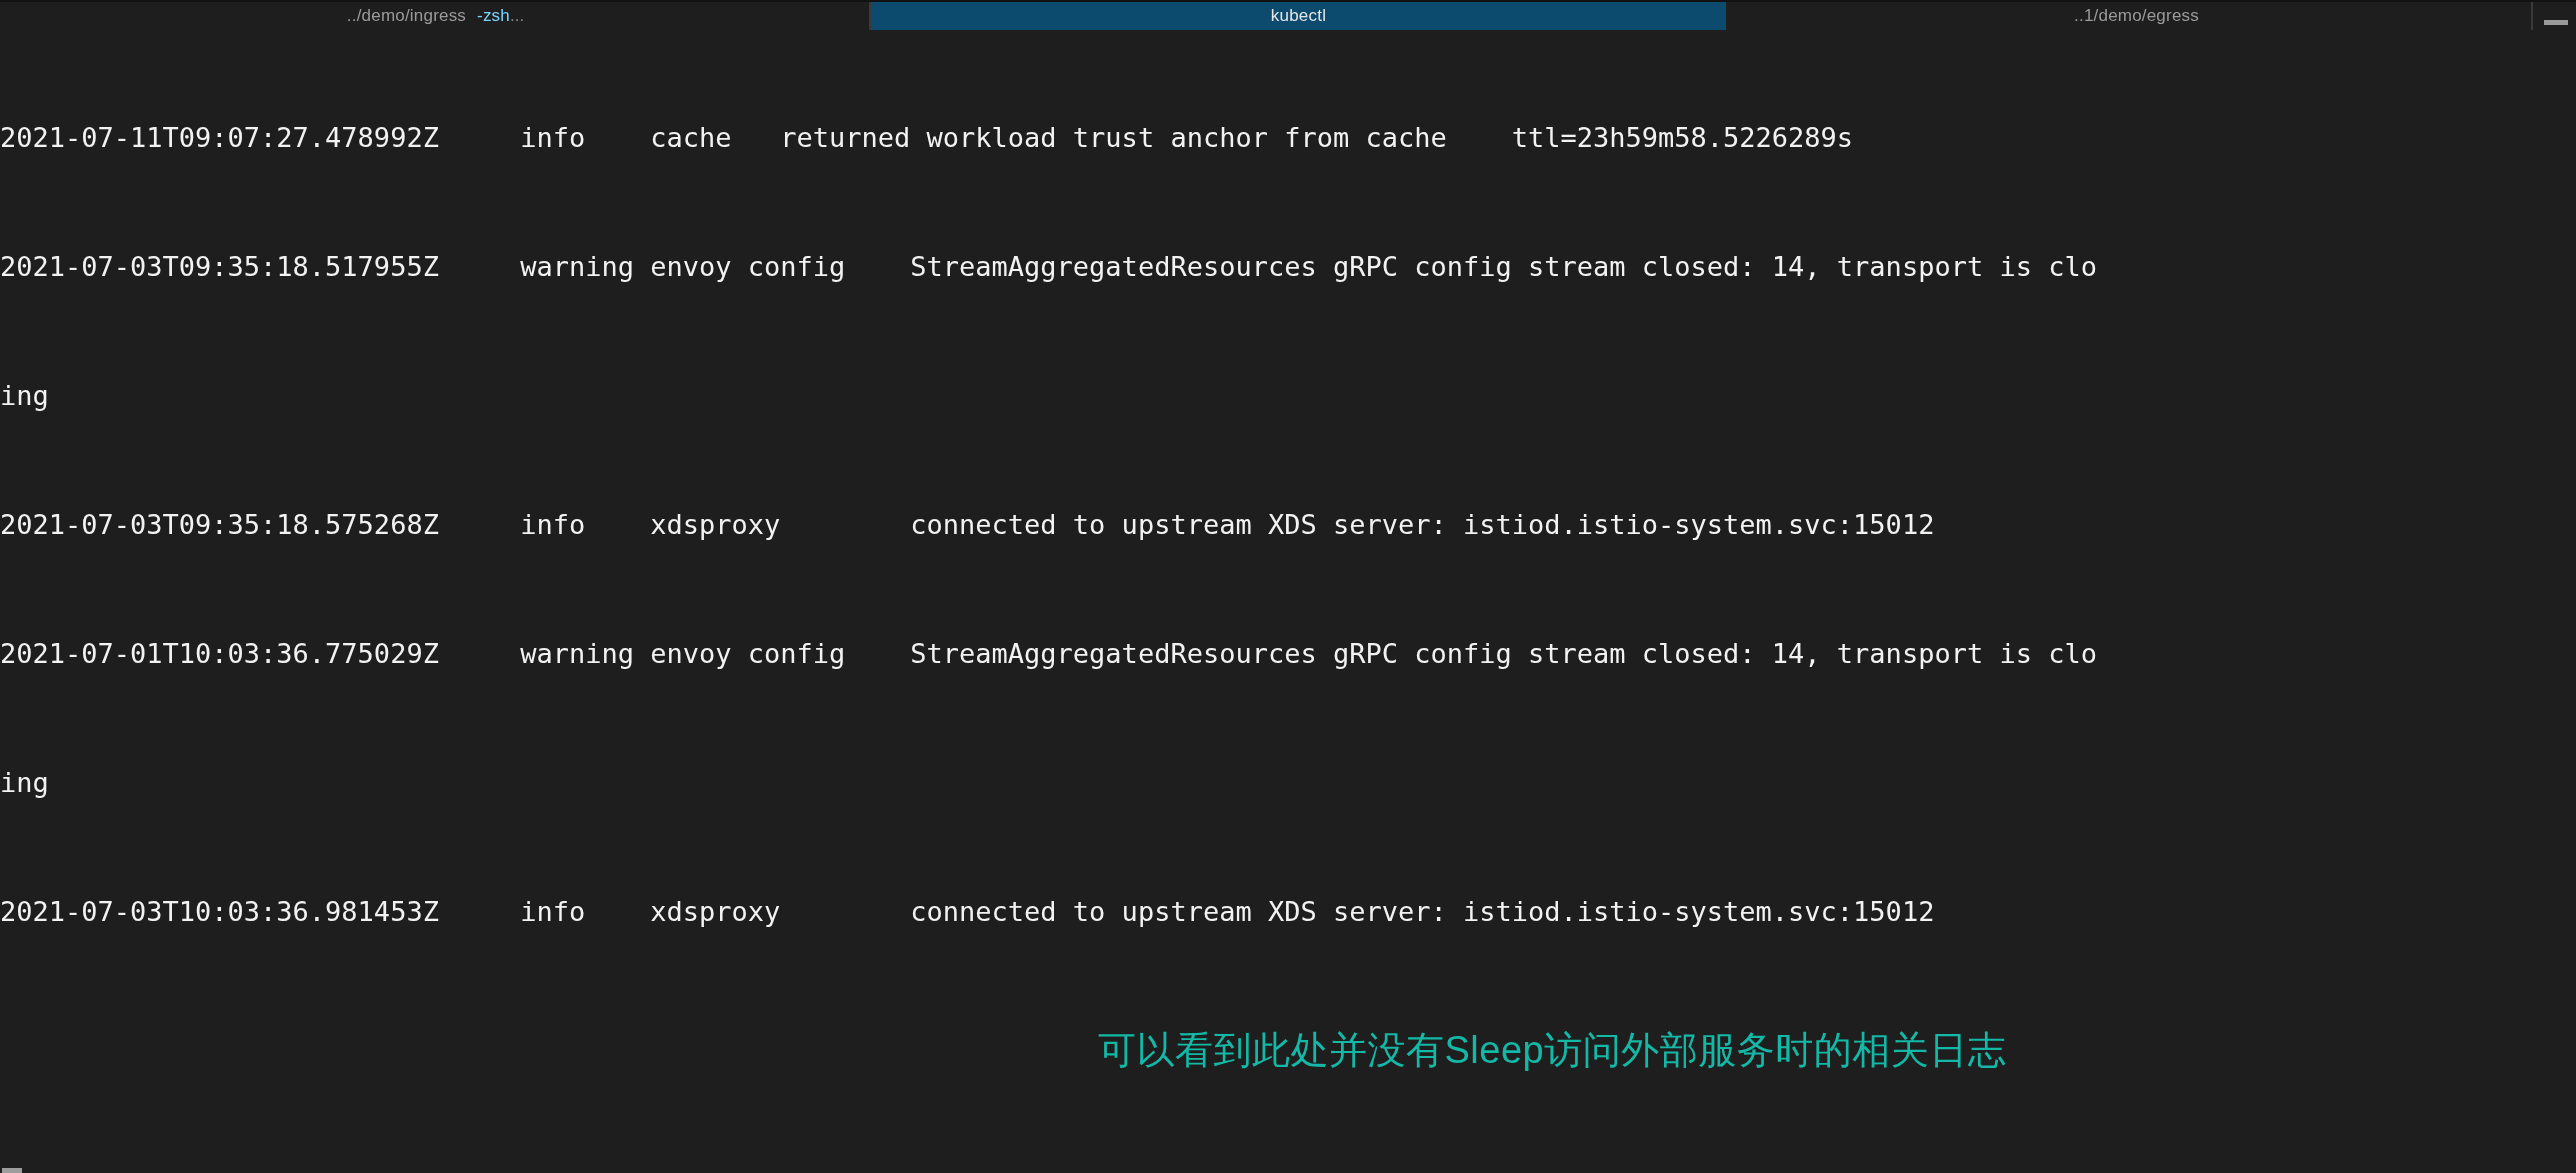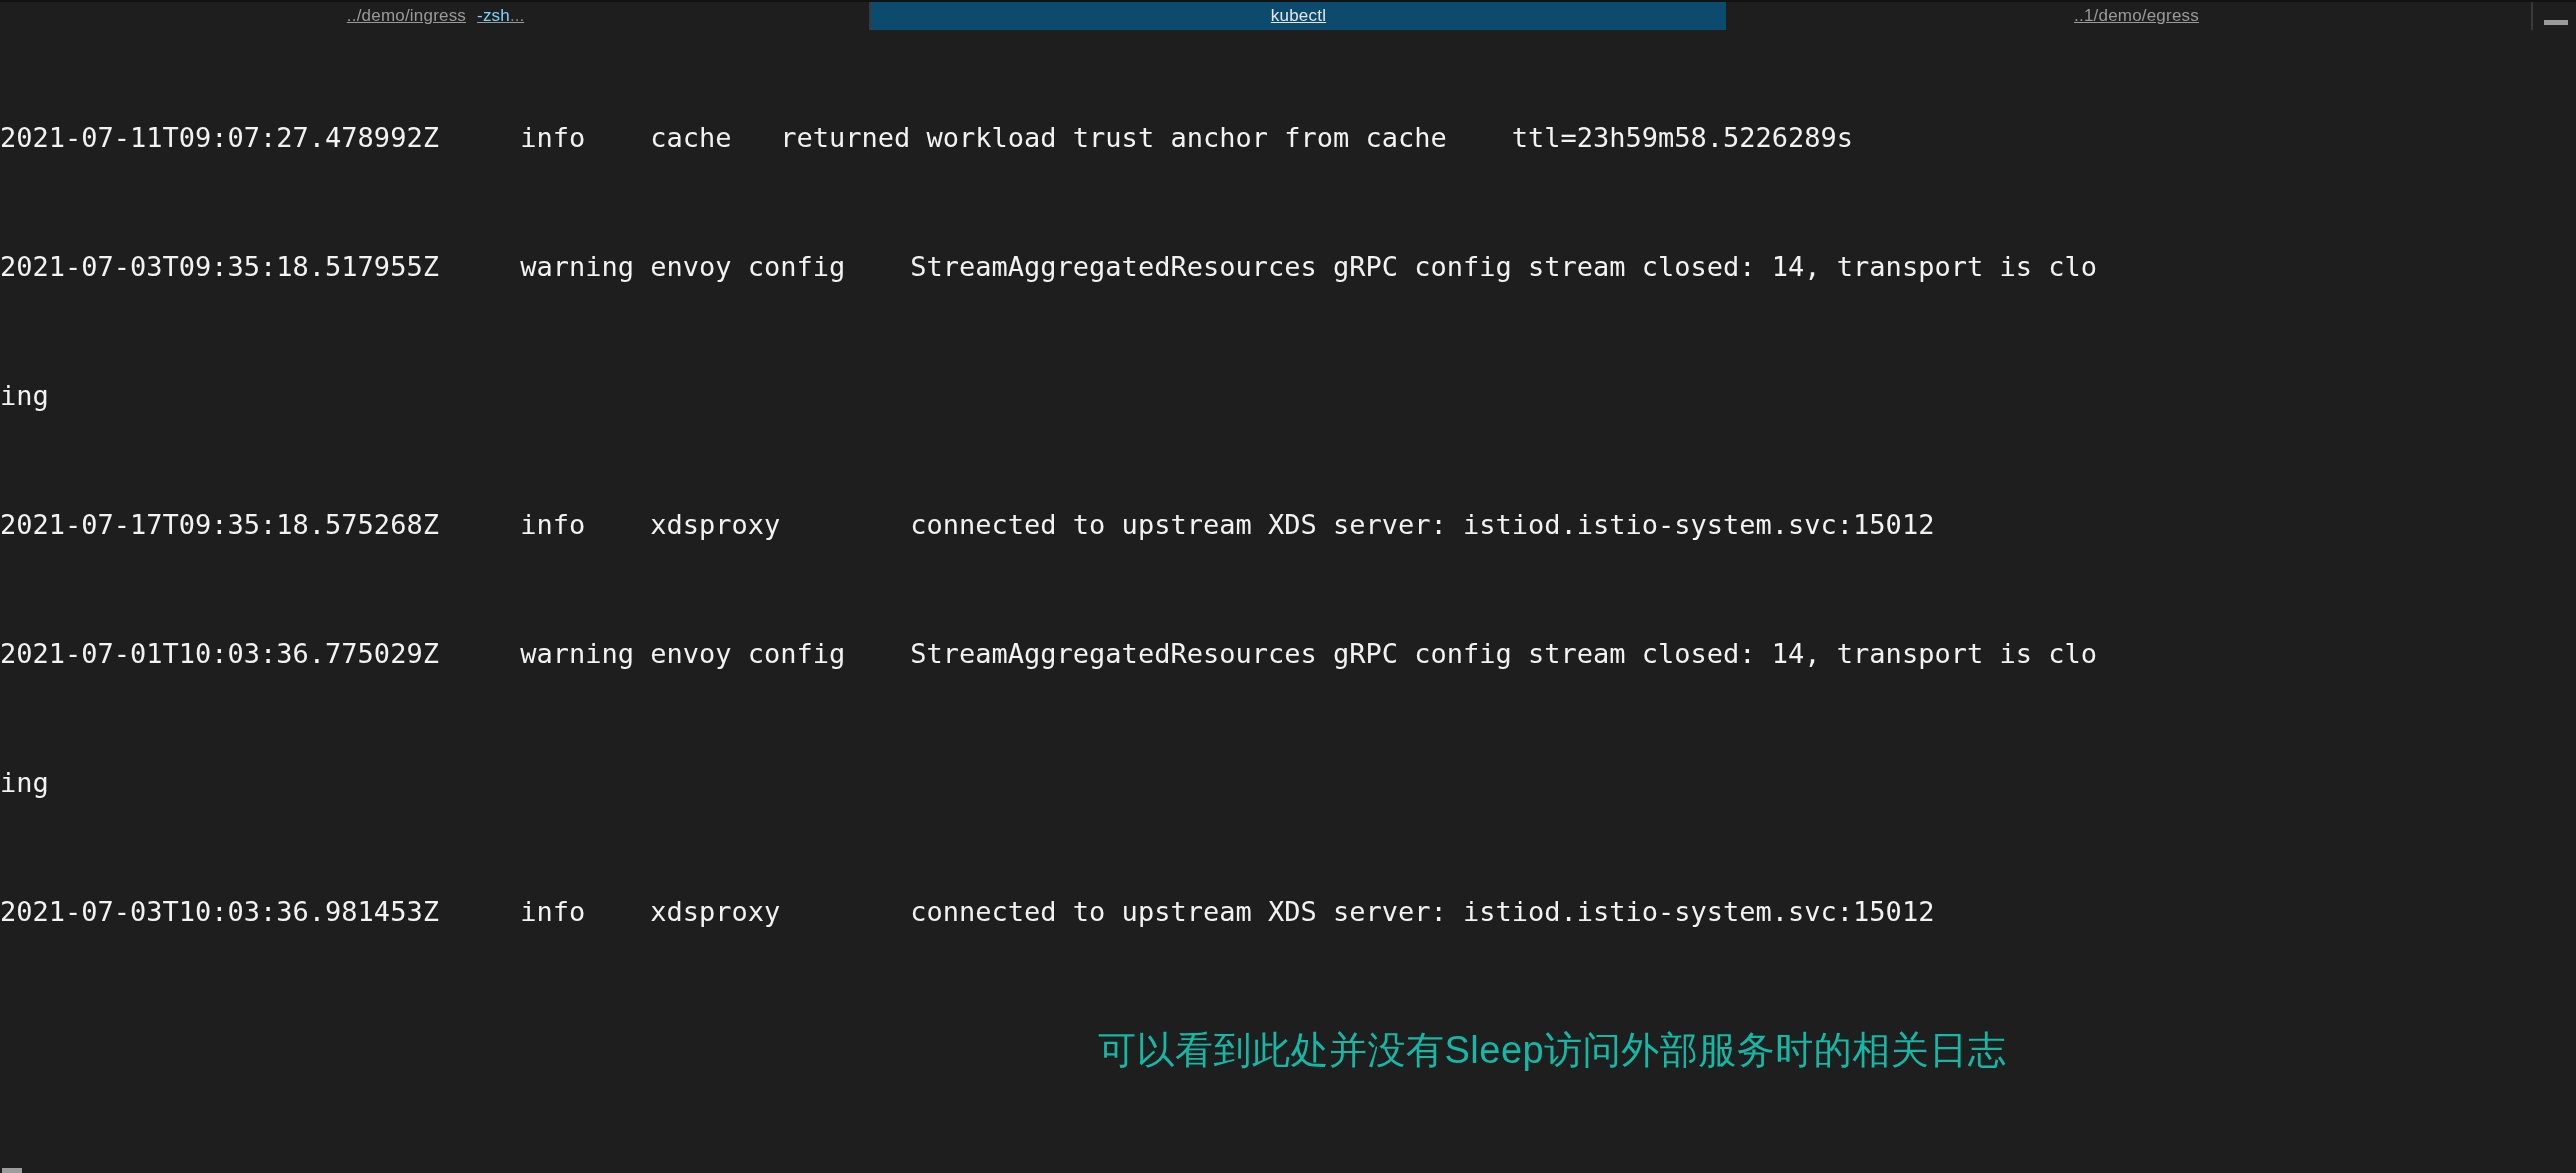--- a/index.html
+++ b/index.html
@@ -43,21 +43,20 @@
     justify-content: center;
     height: 100%;
     box-sizing: border-box;
     font-family: "Liberation Sans", sans-serif;
     font-size: 17px;
     letter-spacing: 0.2px;
     color: #9a9a9a;
     background: #1e1e1e;
     user-select: none;
     white-space: nowrap;
-    text-decoration: underline;
   }
   .tab.inactive::after {
     content: "";
     position: absolute;
     right: 0;
     top: 0;
     bottom: 0;
     width: 1.8px;
     background: #3a3a3a;
   }
@@ -189,21 +188,21 @@
     </div>
 
   </div>
 
   <div class="terminal">
 
     <div class="term-lines">
       <div class="term-line">2021-07-11T09:07:27.478992Z     info    cache   returned workload trust anchor from cache    ttl=23h59m58.5226289s</div>
       <div class="term-line">2021-07-03T09:35:18.517955Z     warning envoy config    StreamAggregatedResources gRPC config stream closed: 14, transport is clo</div>
       <div class="term-line">ing</div>
-      <div class="term-line">2021-07-17T09:35:18.575268Z     info    xdsproxy        connected to upstream XDS server: istiod.istio-system.svc:15012</div>
+      <div class="term-line">2021-07-03T09:35:18.575268Z     info    xdsproxy        connected to upstream XDS server: istiod.istio-system.svc:15012</div>
       <div class="term-line">2021-07-01T10:03:36.775029Z     warning envoy config    StreamAggregatedResources gRPC config stream closed: 14, transport is clo</div>
       <div class="term-line">ing</div>
       <div class="term-line">2021-07-03T10:03:36.981453Z     info    xdsproxy        connected to upstream XDS server: istiod.istio-system.svc:15012</div>
 
       <div class="spacer-block"></div>
 
       
     </div>
 
     <div class="annotation">可以看到此处并没有Sleep访问外部服务时的相关日志</div>

